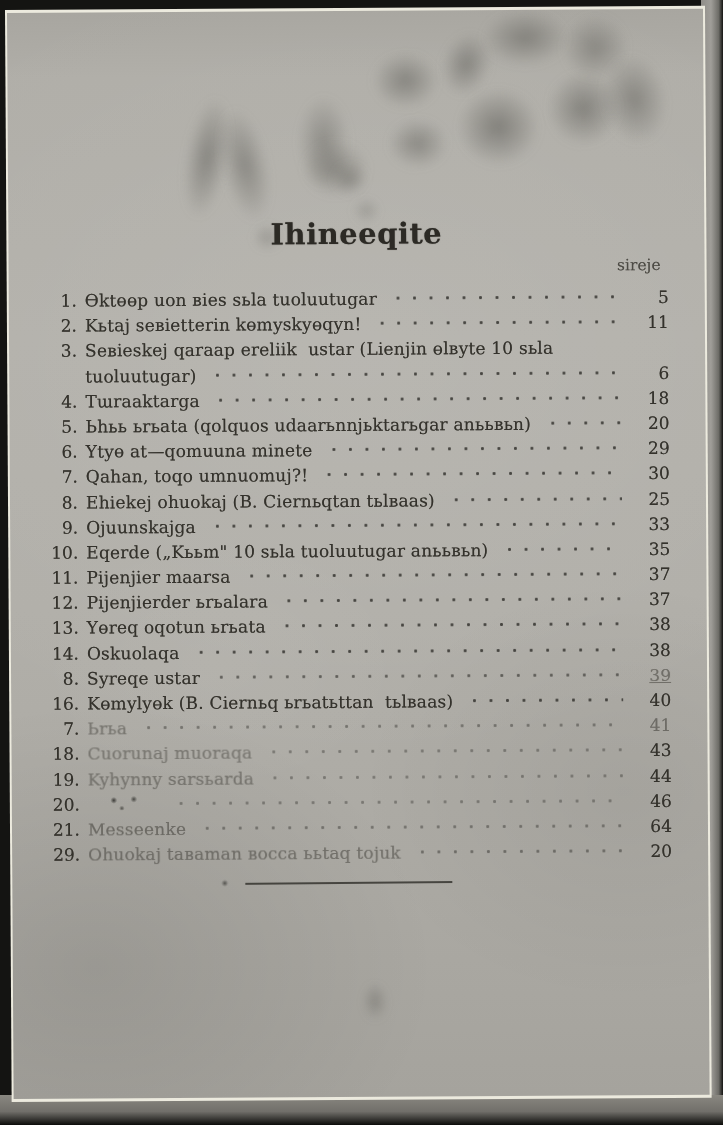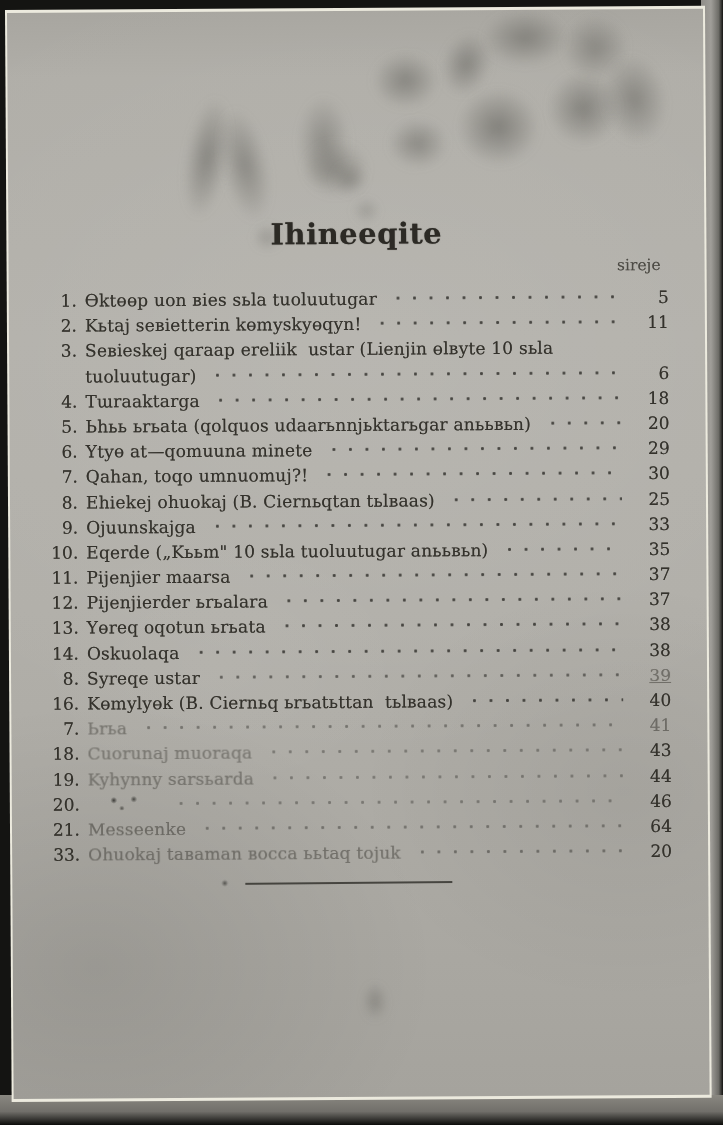--- a/index.html
+++ b/index.html
@@ -317,21 +317,21 @@
     <div class="l1">
       <span class="num">21.</span>
       <span class="ttl">Messeenke</span>
       <span class="leader"></span>
       <span class="pg">64</span>
     </div>
 
   </div>
         <div class="toc-row">
     <div class="l1">
-      <span class="num">33.</span>
+      <span class="num">29.</span>
       <span class="ttl">Ohuokaj taʙaman ʙocca ььtaq tojuk</span>
       <span class="leader"></span>
       <span class="pg">20</span>
     </div>
 
   </div>
       </div>
 
     <div class="rule"></div>
   </div>

